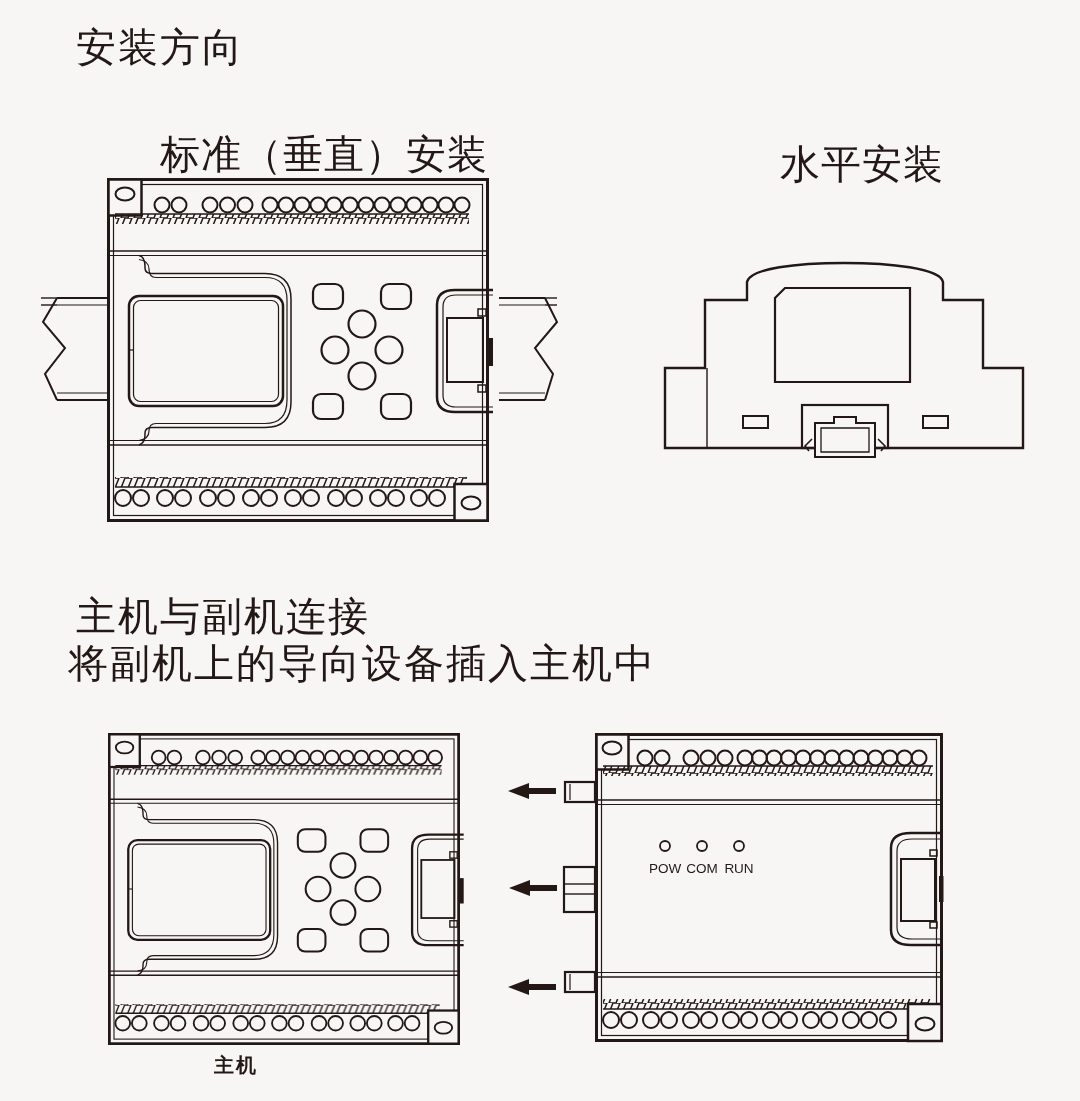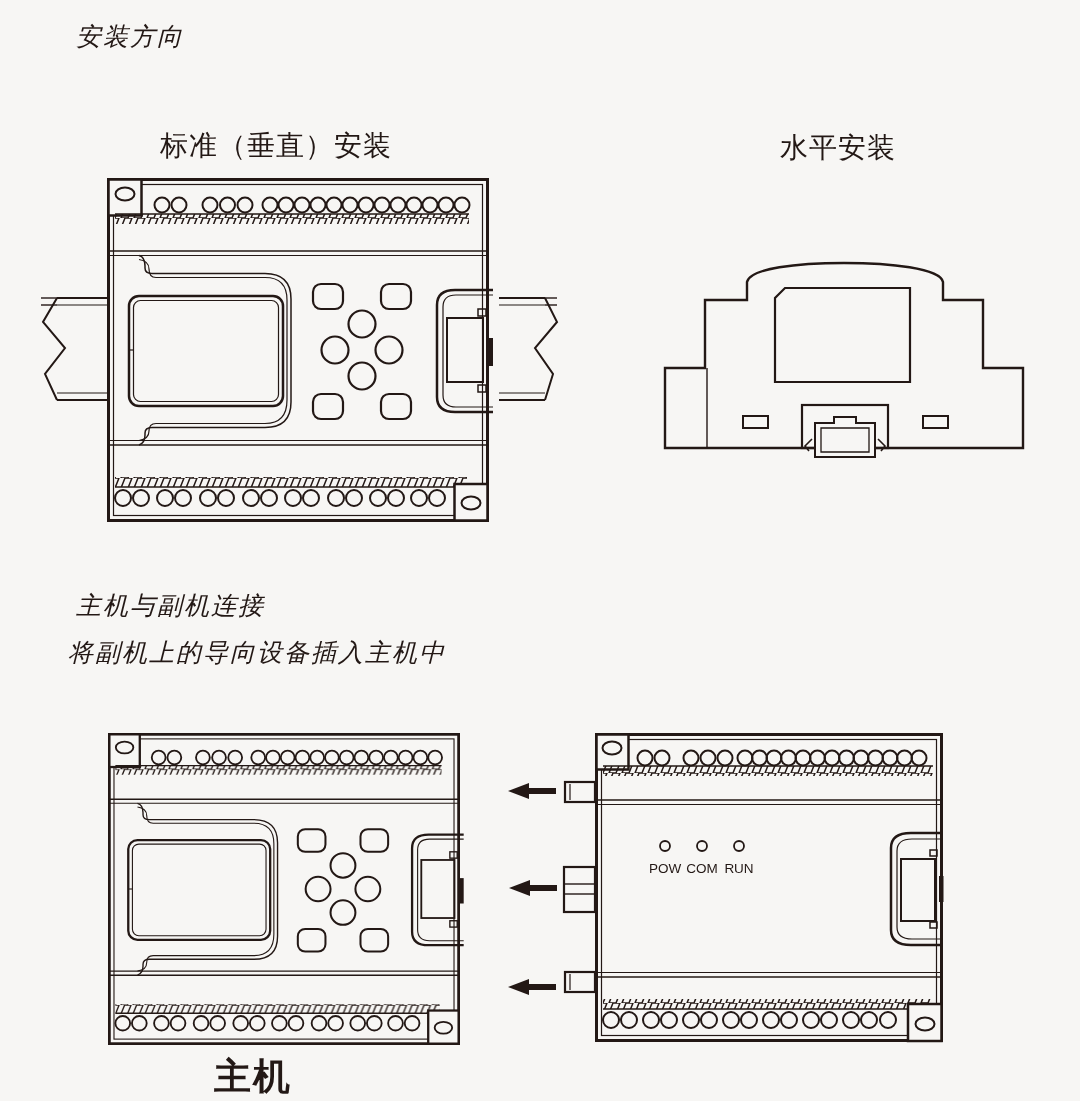--- a/index.html
+++ b/index.html
@@ -4,23 +4,23 @@
 <style>
   html,body{margin:0;padding:0;}
   body{
     width:1080px;height:1101px;position:relative;
     background:#f7f6f4;
     font-family:"Liberation Sans", sans-serif;
     color:#231815;
     overflow:hidden;
   }
   .abs{position:absolute;}
-  .heading{font-size:25px;letter-spacing:2px;font-weight:500;white-space:nowrap;font-style:italic;}
-  .sublabel{font-size:28px;letter-spacing:1px;white-space:nowrap;}
-  .caption{font-size:37px;font-weight:bold;font-family:"Liberation Serif", serif;letter-spacing:2px;white-space:nowrap;}
+  .heading{font-size:40px;letter-spacing:2px;font-weight:500;white-space:nowrap;}
+  .sublabel{font-size:40px;letter-spacing:1px;white-space:nowrap;}
+  .caption{font-size:20px;font-weight:bold;font-family:"Liberation Serif", serif;letter-spacing:2px;white-space:nowrap;}
   svg{overflow:visible;display:block;}
   .ln{stroke:#231815;fill:none;}
   .bgfill{fill:#f7f6f4;stroke:#231815;}
   .ink{fill:#231815;stroke:none;}
   .ledtxt{font-family:"Liberation Sans", sans-serif;font-size:13.5px;fill:#231815;letter-spacing:0px;}
 </style>
 </head>
 <body>
 
 <svg width="0" height="0" class="abs" style="left:0;top:0" aria-hidden="true">
@@ -131,21 +131,21 @@
           <ellipse cx="364" cy="325" rx="9.5" ry="6.5" class="ln" stroke-width="2"></ellipse>
         </g>
       </g>
     </symbol>
   </defs>
 </svg>
 
 <div class="abs heading" style="left:76px;top:20px">安装方向</div>
 
 <div class="abs sublabel" style="left:160px;top:127px">标准（垂直）安装</div>
-<div class="abs sublabel" style="left:780px;top:129px">水平安装</div>
+<div class="abs sublabel" style="left:780px;top:137px">水平安装</div>
 
 <svg class="abs" style="left:37px;top:176px" width="522" height="350" viewBox="0 0 522 350">
 
   <g class="ln" stroke-width="2">
     <line x1="4" y1="122" x2="20" y2="122" stroke-width="1.4"></line>
     <line x1="4" y1="129" x2="20" y2="129" stroke-width="1.4"></line>
     <line x1="20" y1="122" x2="70" y2="122"></line>
     <line x1="20" y1="129" x2="70" y2="129" stroke-width="1.2"></line>
     <line x1="20" y1="217" x2="70" y2="217" stroke-width="1.2"></line>
     <line x1="20" y1="224" x2="70" y2="224"></line>

